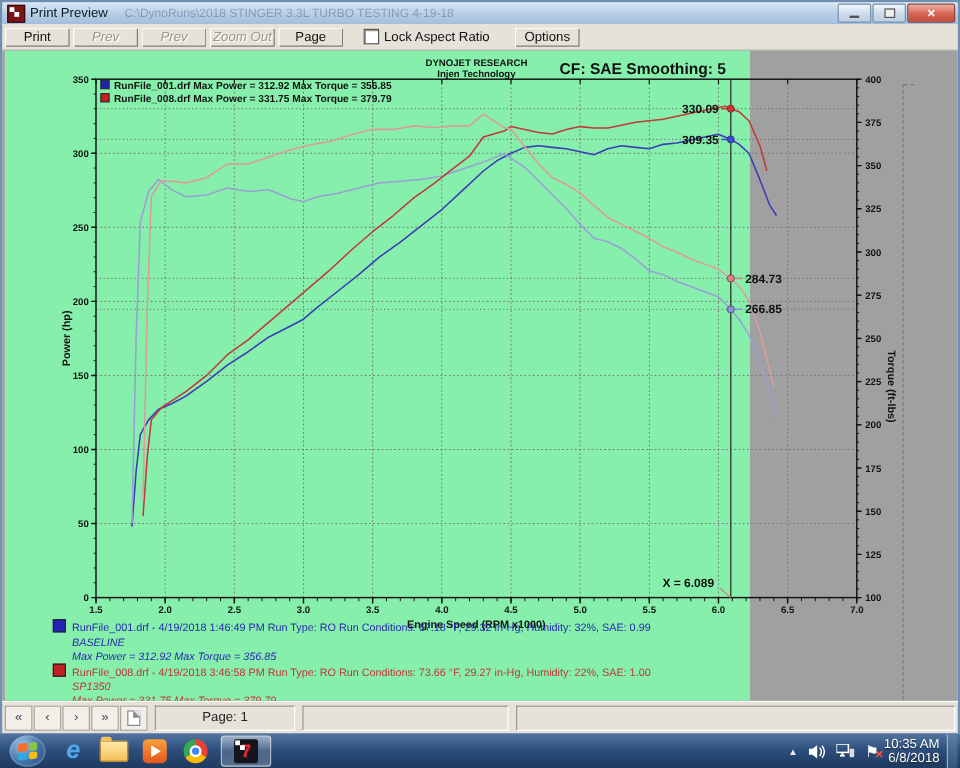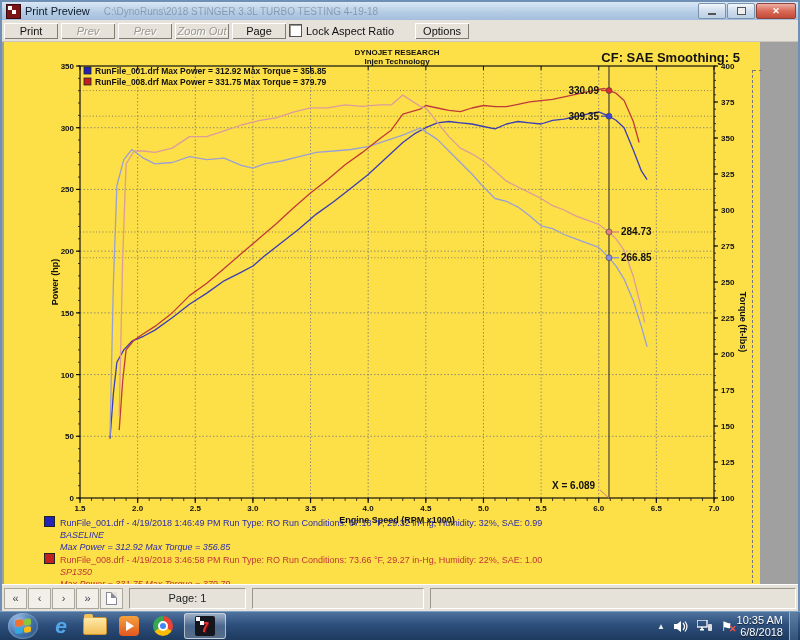--- a/index.html
+++ b/index.html
@@ -25,27 +25,27 @@
     border-color:#8c4236;font-weight:bold;}
   .restore-glyph{width:7px;height:6px;border:1px solid #555;position:relative;background:#eee;}
   .min-glyph{width:8px;height:2px;background:#555;margin-top:6px;}
   
   .toolbar{height:19px;background:#e6e2da;display:flex;align-items:center;padding:1px 2px;gap:3px;
     border-bottom:1px solid #c9c5bc;}
   .tbtn{height:16px;min-width:50px;padding:0 2px;background:#e6e2da;font-size:11px;color:#111;
     display:flex;align-items:center;justify-content:center;
     box-shadow:inset 1px 1px 0 #fff,inset -1px -1px 0 #7f7c74;}
   .tbtn.disabled{color:#9a978e;text-shadow:1px 1px 0 #fff;font-style:italic;}
-  .chk-wrap{display:flex;align-items:flex-end;gap:4px;font-size:11px;color:#111;}
+  .chk-wrap{display:flex;align-items:flex-end;gap:4px;margin-left:14px;font-size:11px;color:#111;}
   .chk{width:11px;height:11px;background:#fff;border:1px solid #555;
     box-shadow:inset 1px 1px 0 #9a978e;}
   .options-btn{margin-left:18px;}
   
   .preview{flex:1;position:relative;background:#a0a0a0;min-height:0;overflow:hidden;}
-  .page{position:absolute;left:2px;top:0;width:756px;height:550px;background:#fde047;}
+  .page{position:absolute;left:2px;top:0;width:609px;height:550px;background:#86efac;padding-left:12px;}
   .chart-head{position:absolute;left:76px;top:6px;width:634px;text-align:center;
     font-size:8px;font-weight:bold;color:#111;line-height:9px;}
   .corner-note{position:absolute;right:20px;top:8px;font-size:13px;font-weight:bold;color:#111;}
   #chart-svg{position:absolute;left:0;top:0;}
   #chart-svg text{font-family:"Liberation Sans",sans-serif;font-weight:bold;fill:#111;}
   .margin-line{position:absolute;left:748px;top:28px;height:518px;border-left:1px dashed #777;}
   .margin-line:before{content:"";position:absolute;left:0;top:0;width:9px;border-top:1px dashed #777;}
   .runinfo{position:absolute;left:40px;font-size:9px;line-height:12px;white-space:nowrap;}
   .runinfo .sq{display:inline-block;width:9px;height:9px;border:1px solid #222;
     vertical-align:-1px;margin-right:5px;}

